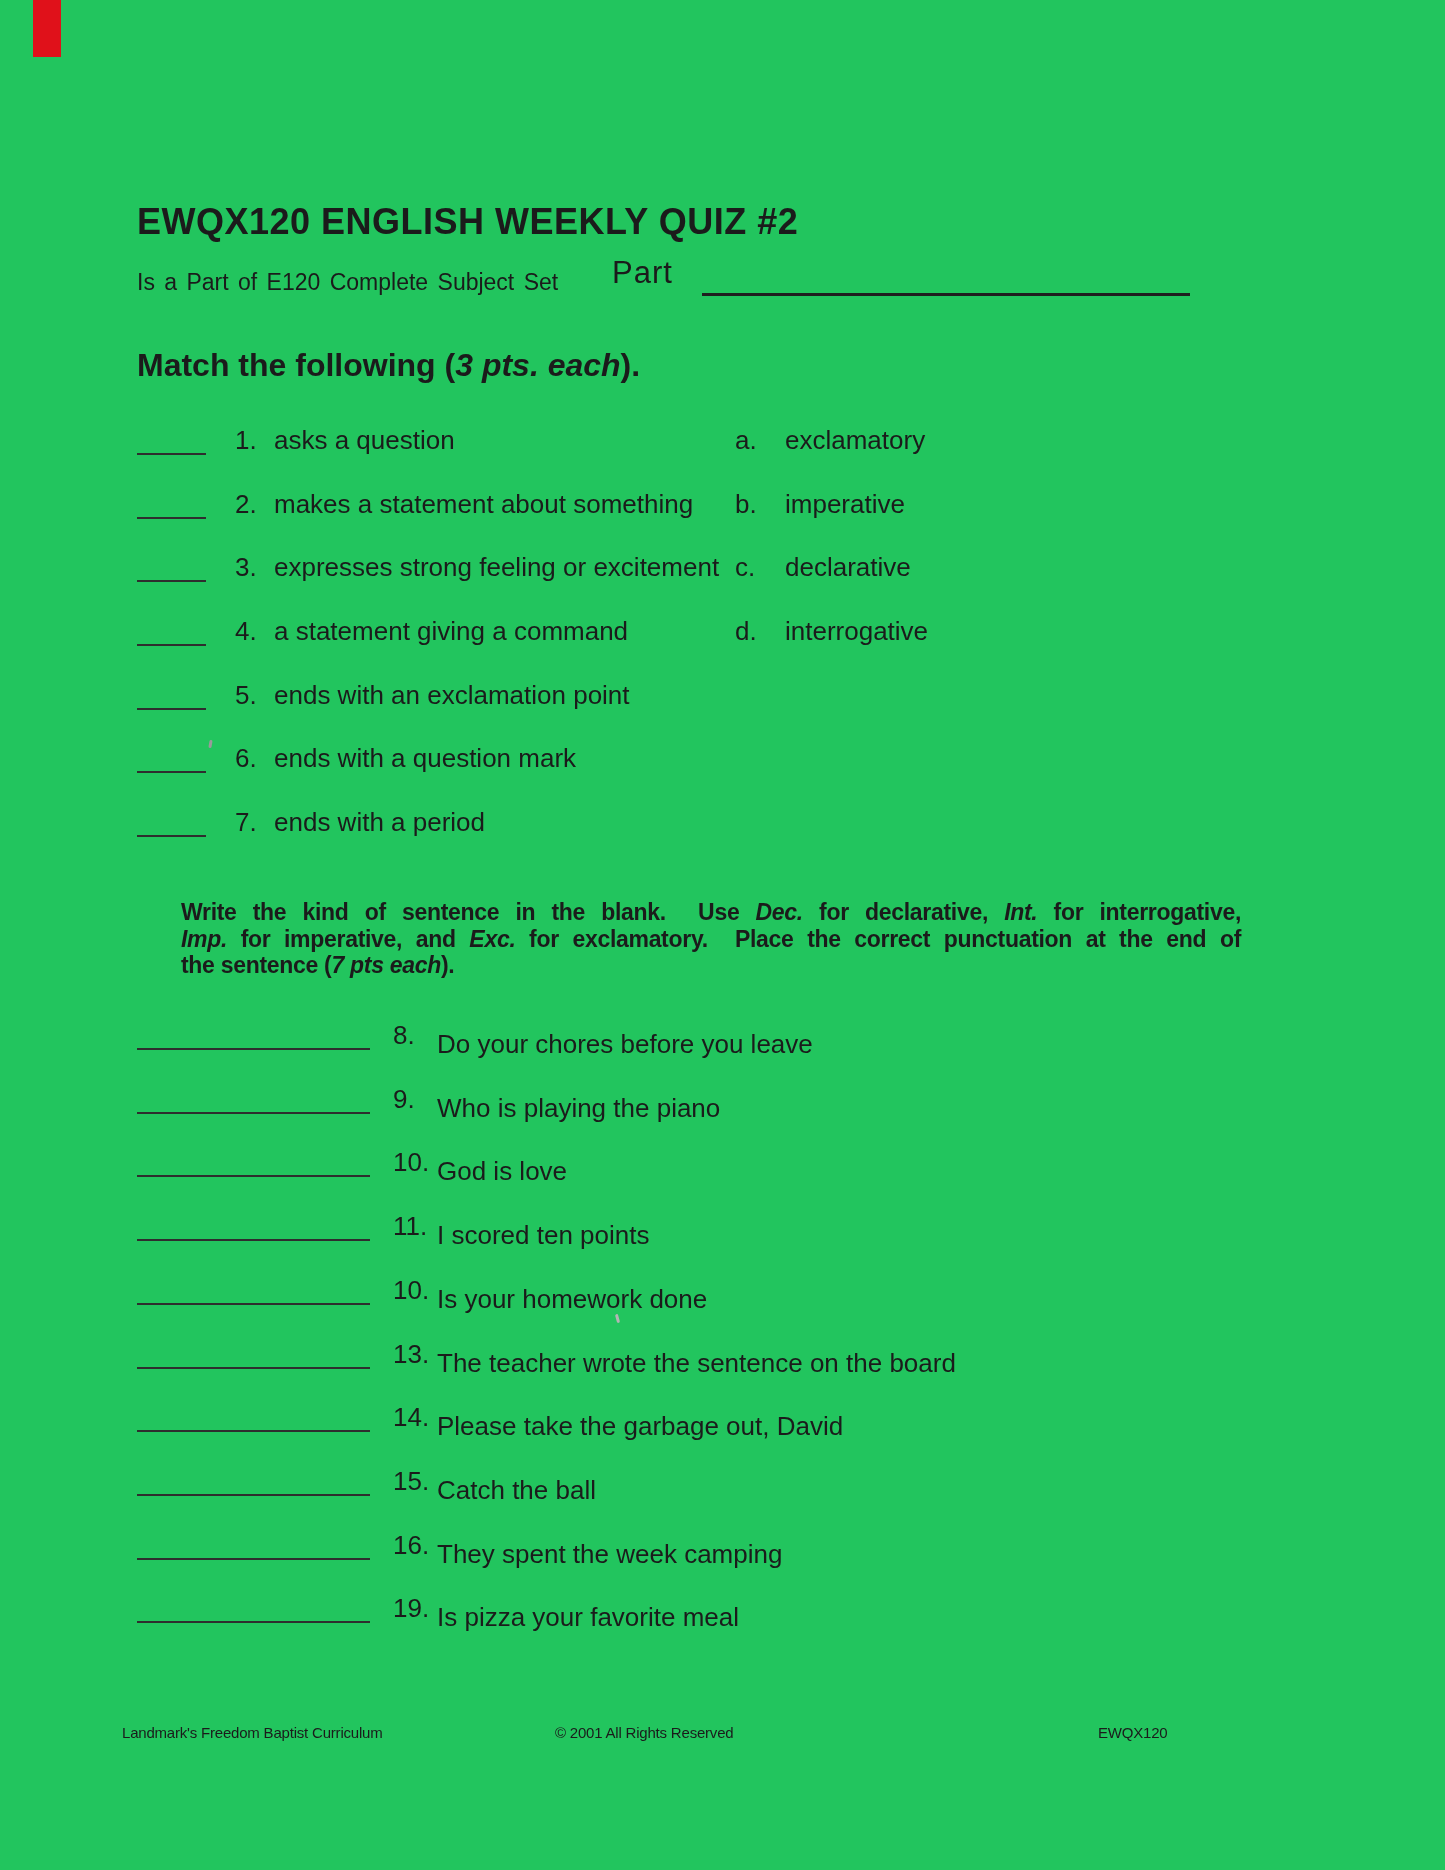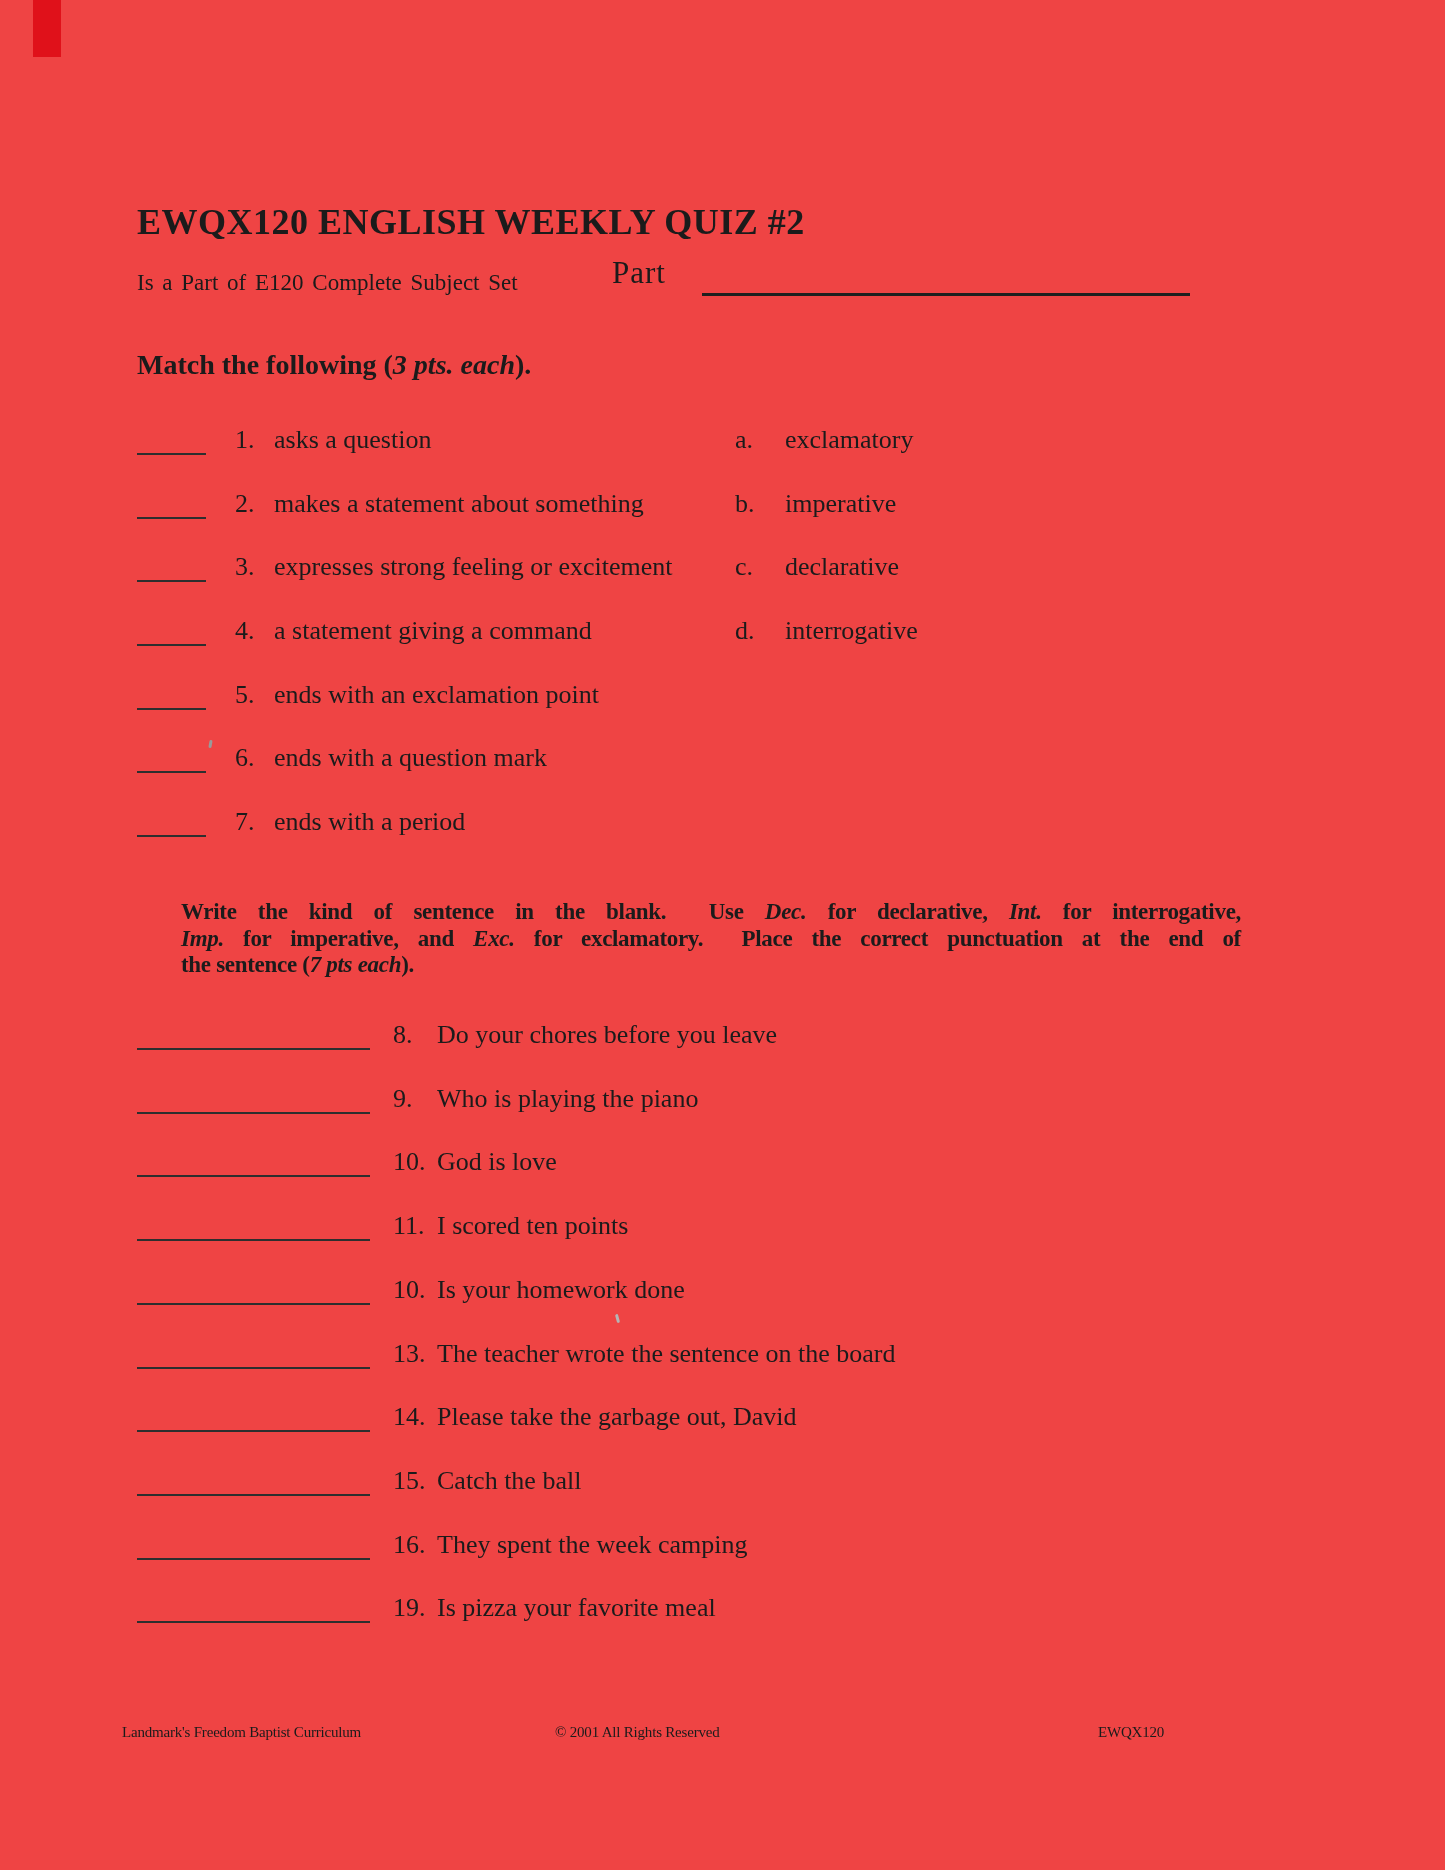--- a/index.html
+++ b/index.html
@@ -1,39 +1,39 @@
 <!DOCTYPE html>
 <html><head>
 <meta charset="utf-8">
 <style>
   html,body{margin:0;padding:0;background:#e9e9e9;}
   .page{
-    position:relative;width:1445px;height:1870px;background:#ef4444;
-    font-family:Liberation Serif, serif;color:#1b1b1b;
+    position:relative;width:1445px;height:1870px;background:#22c55e;
+    font-family:Liberation Sans, sans-serif;color:#1b1b1b;
     overflow:hidden;margin:0 auto;
   }
   .mark{position:absolute;left:33px;top:0;width:28px;height:57px;background:#e0111a;}
   .title{position:absolute;left:137px;top:204px;font-size:36px;line-height:36px;font-weight:bold;letter-spacing:.5px;white-space:nowrap;}
   .subtitle{position:absolute;left:137px;top:271px;font-size:23px;line-height:23px;word-spacing:3px;white-space:nowrap;}
   .namelabel{position:absolute;left:612px;top:257px;font-size:31px;line-height:31px;letter-spacing:1px;}
   .nameline{position:absolute;left:702px;top:293px;width:488px;height:0;border-bottom:3px solid #1f1f1f;}
-  .h1{position:absolute;left:137px;top:352px;font-size:28px;line-height:26px;font-weight:bold;white-space:nowrap;}
+  .h1{position:absolute;left:137px;top:352px;font-size:32px;line-height:26px;font-weight:bold;white-space:nowrap;}
   .it{font-style:italic;}
   .mrow,.srow{position:absolute;left:0;width:1445px;height:26px;font-size:26px;line-height:26px;white-space:nowrap;}
   .blank{position:absolute;left:137px;top:0;width:69px;height:26px;border-bottom:2px solid #2e2e2e;}
   .mnum{position:absolute;left:235px;}
   .mtext{position:absolute;left:274px;}
   .olet{position:absolute;left:735px;}
   .otext{position:absolute;left:785px;}
   .instr{position:absolute;left:137px;top:899px;width:1060px;font-size:23px;line-height:26.6px;font-weight:bold;letter-spacing:-0.3px;margin-left:44px;}
   .iline{min-height:26.6px;}
   .j{text-align:justify;text-align-last:justify;}
   .sblank{position:absolute;left:137px;top:0;width:233px;height:26px;border-bottom:2px solid #2e2e2e;}
   .snum{position:absolute;left:393px;}
-  .stext{position:absolute;left:437px;}
+  .stext{position:absolute;left:437px;margin-top:9px;}
   .foot{position:absolute;top:1723px;font-size:15px;line-height:19px;letter-spacing:-0.2px;white-space:nowrap;}
   .foot-l{left:122px;}
   .foot-c{left:555px;}
   .foot-r{left:1098px;}
   .a-tick{position:absolute;left:209px;top:740px;width:3px;height:8px;background:#9a9a9a;border-radius:2px;transform:rotate(10deg);}
   .a-smudge{position:absolute;left:616px;top:1314px;width:3px;height:9px;background:#b5b5b5;border-radius:2px;transform:rotate(-15deg);}
 </style>
 </head>
 <body>
 

